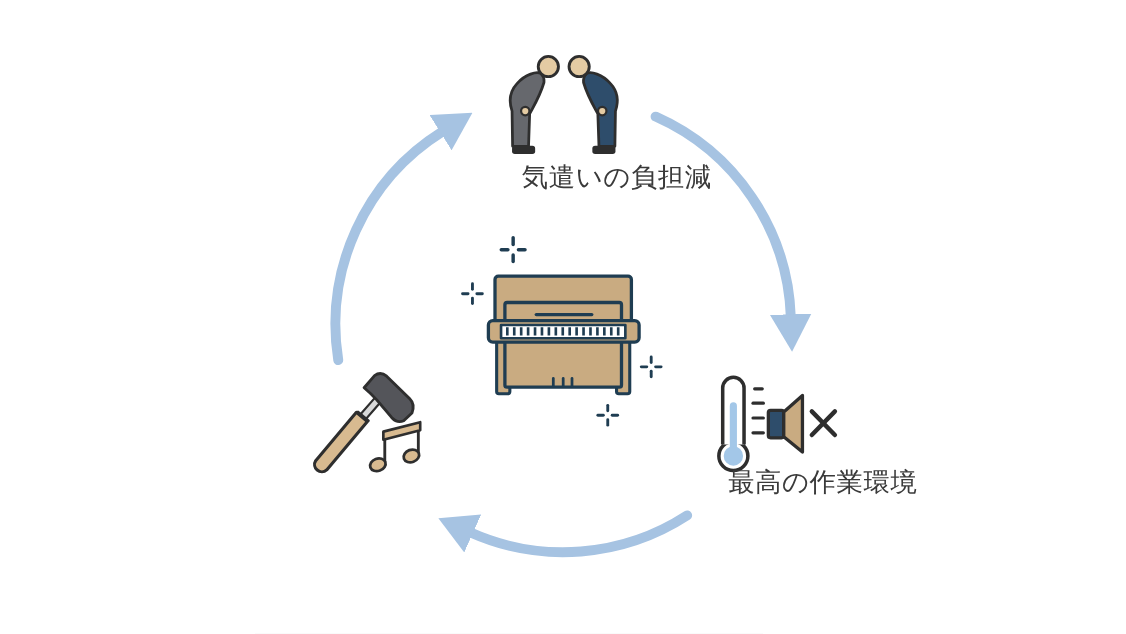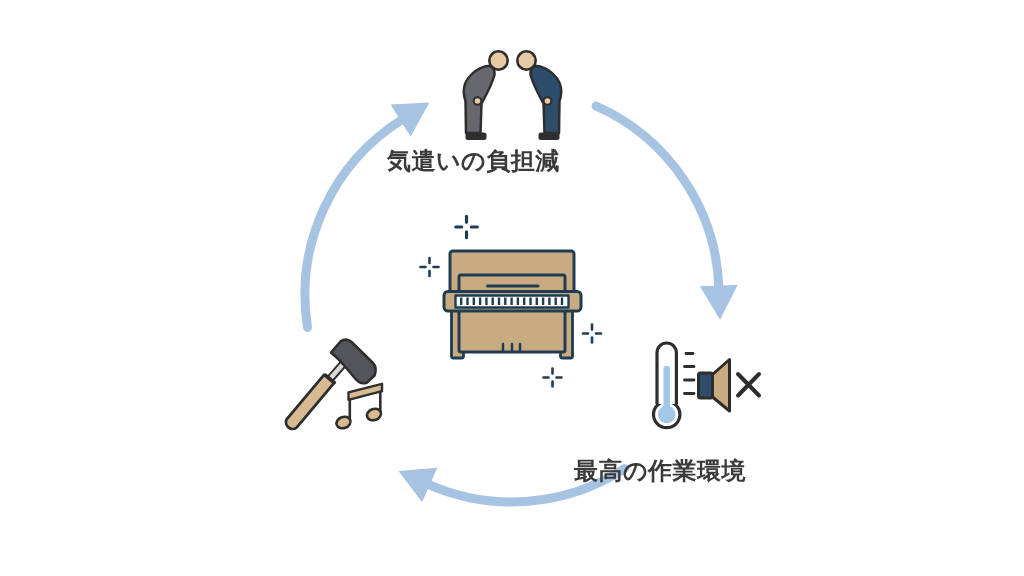--- a/index.html
+++ b/index.html
@@ -9,26 +9,26 @@
     --hammer-gray:#54555a; --metal:#d9d9d9; --thermo-blue:#a3c7e8; --bg:#ffffff;
   }
   html,body{margin:0;padding:0;}
   body{background:#e9e9e9;font-family:"DejaVu Sans","Liberation Sans",sans-serif;}
   .stage{
     position:relative;width:1024px;height:576px;background:var(--bg);
     overflow:hidden;margin:0 auto;
   }
   .stage svg{position:absolute;left:0;top:0;}
   .node-label{
-    position:absolute;width:260px;text-align:left;
-    font-size:24px;font-weight:700;color:var(--text);
+    position:absolute;width:260px;text-align:right;
+    font-size:24px;font-weight:400;color:var(--text);
     letter-spacing:.5px;line-height:30px;white-space:nowrap;
   }
   .label-top{left:387px;top:146px;}
-  .label-right{left:574px;top:456px;}
+  .label-right{left:574px;top:423px;}
   .label-left{left:203px;top:437px;}
 </style>
 </head>
 <body>
 
 <div class="stage">
 
   <svg width="1024" height="576" viewBox="0 0 1024 576" xmlns="http://www.w3.org/2000/svg" xmlns:xlink="http://www.w3.org/1999/xlink">
 
     <defs>

